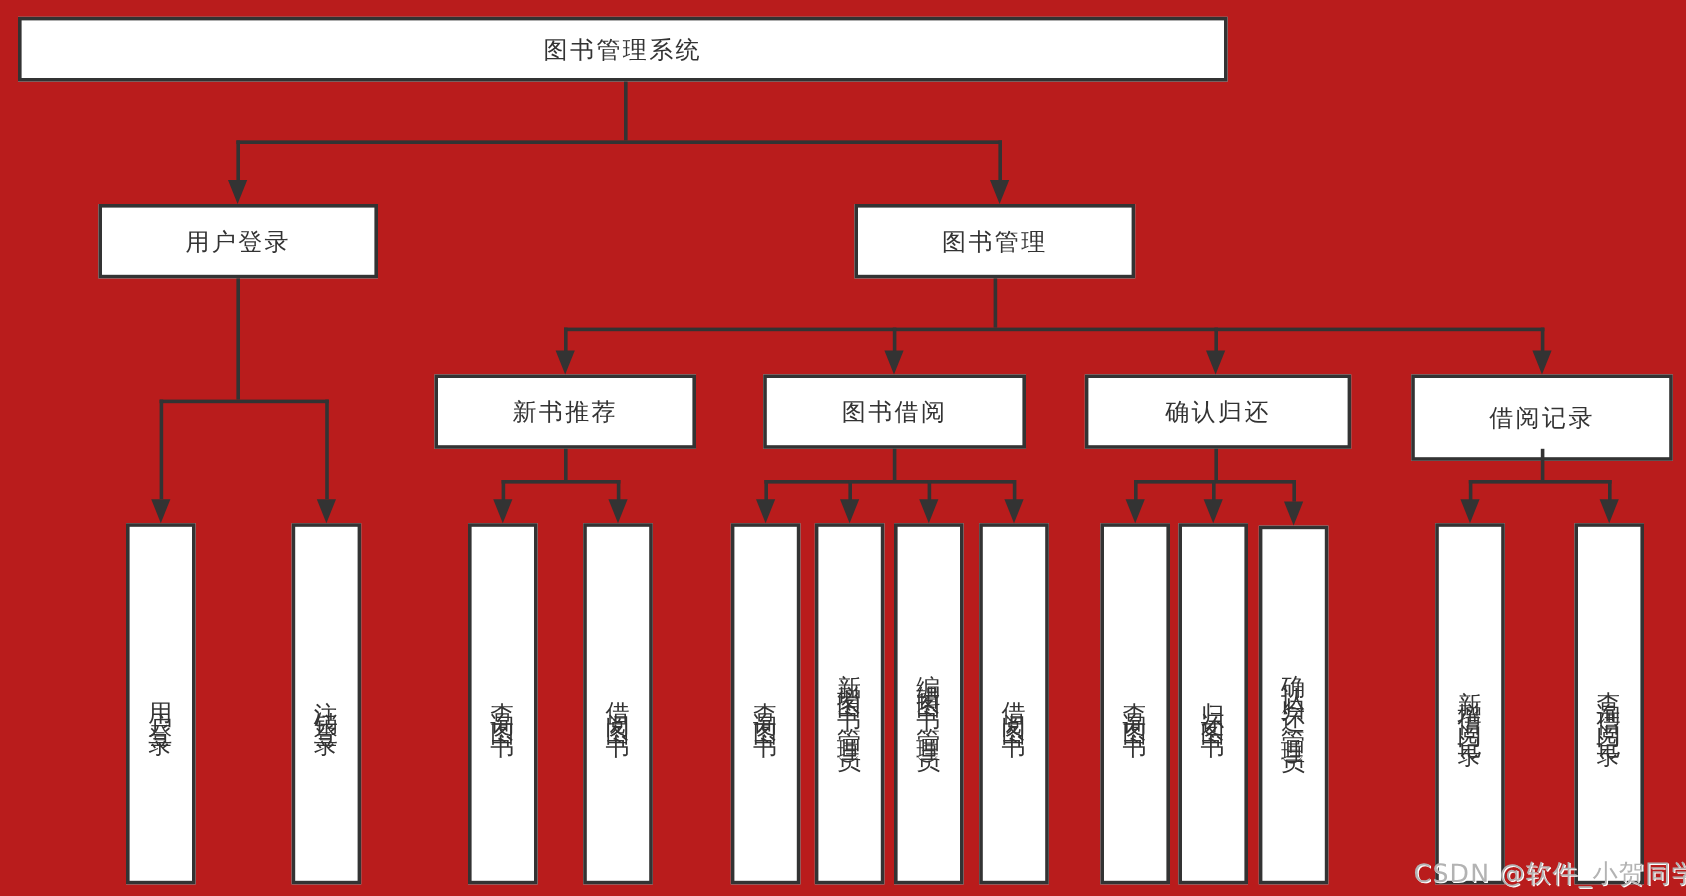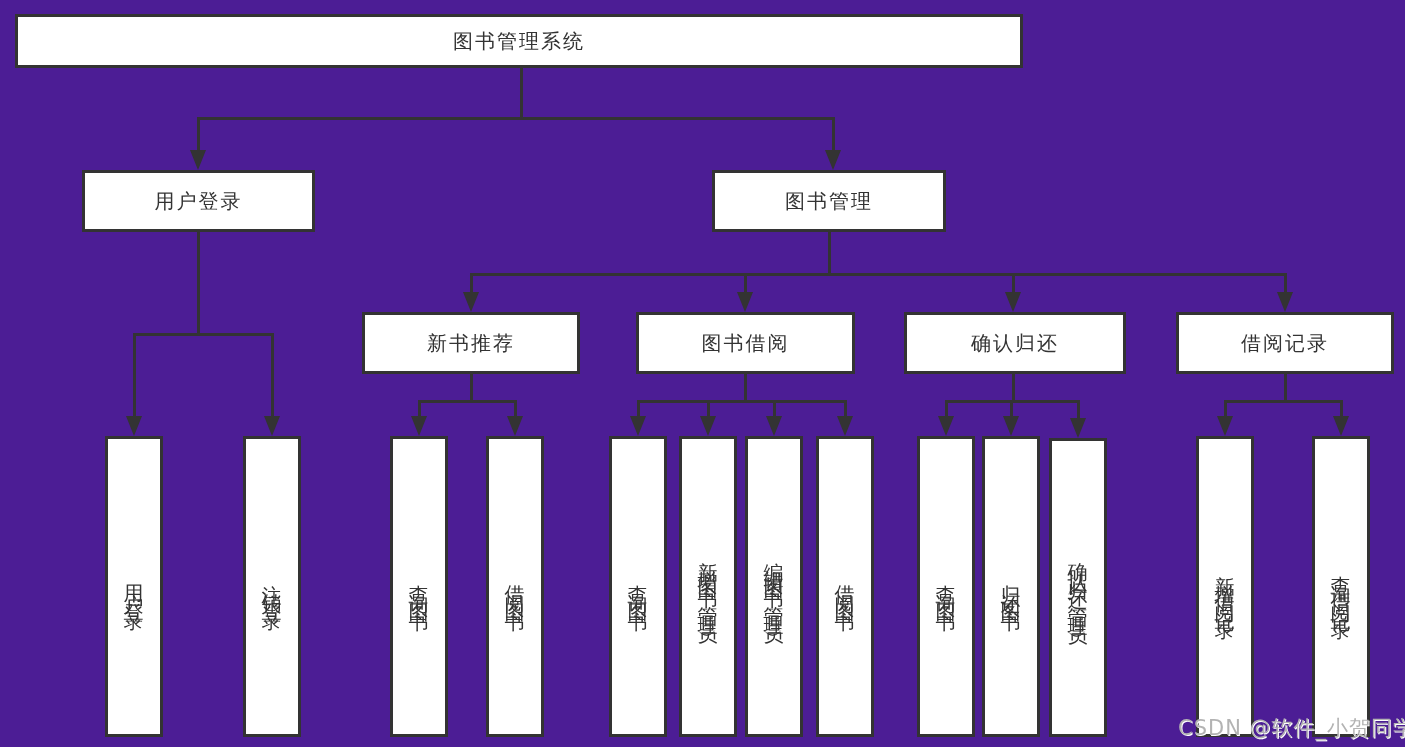--- a/index.html
+++ b/index.html
@@ -1,17 +1,17 @@
 <!DOCTYPE html>
 <html><head>
 <meta charset="utf-8">
 <style>
   html,body{margin:0;padding:0;background:#fff;}
   .canvas{
-    position:relative;width:1405px;height:747px;background:#4c1d95;
+    position:relative;width:1405px;height:747px;background:#b91c1c;
     font-family:"DejaVu Sans",sans-serif;overflow:hidden;color:#333;
   }
   .box{
     position:absolute;box-sizing:border-box;border:3px solid #333333;background:#ffffff;
     display:flex;align-items:center;justify-content:center;
     font-size:20px;color:#333333;letter-spacing:2px;text-align:center;
   }
   .vbox span{
     writing-mode:vertical-rl;text-orientation:mixed;
     letter-spacing:9px;line-height:1;font-size:20px;
@@ -47,21 +47,21 @@
 
   <div class="box" style="left:636px;top:312px;width:219px;height:62px;">
     <span>图书借阅</span>
   </div>
   <div class="box" style="left:362px;top:312px;width:218px;height:62px;">
     <span>新书推荐</span>
   </div>
   <div class="box" style="left:904px;top:312px;width:222px;height:62px;">
     <span>确认归还</span>
   </div>
-  <div class="box" style="left:1176px;top:312px;width:218px;height:62px;">
+  <div class="box" style="left:1176px;top:312px;width:218px;height:72px;">
     <span>借阅记录</span>
   </div>
 
   <div class="box vbox" style="left:105px;top:436px;width:58px;height:301px;">
     <span>用户登录</span>
   </div>
   <div class="box vbox" style="left:243px;top:436px;width:58px;height:301px;">
     <span>注销登录</span>
   </div>
 

